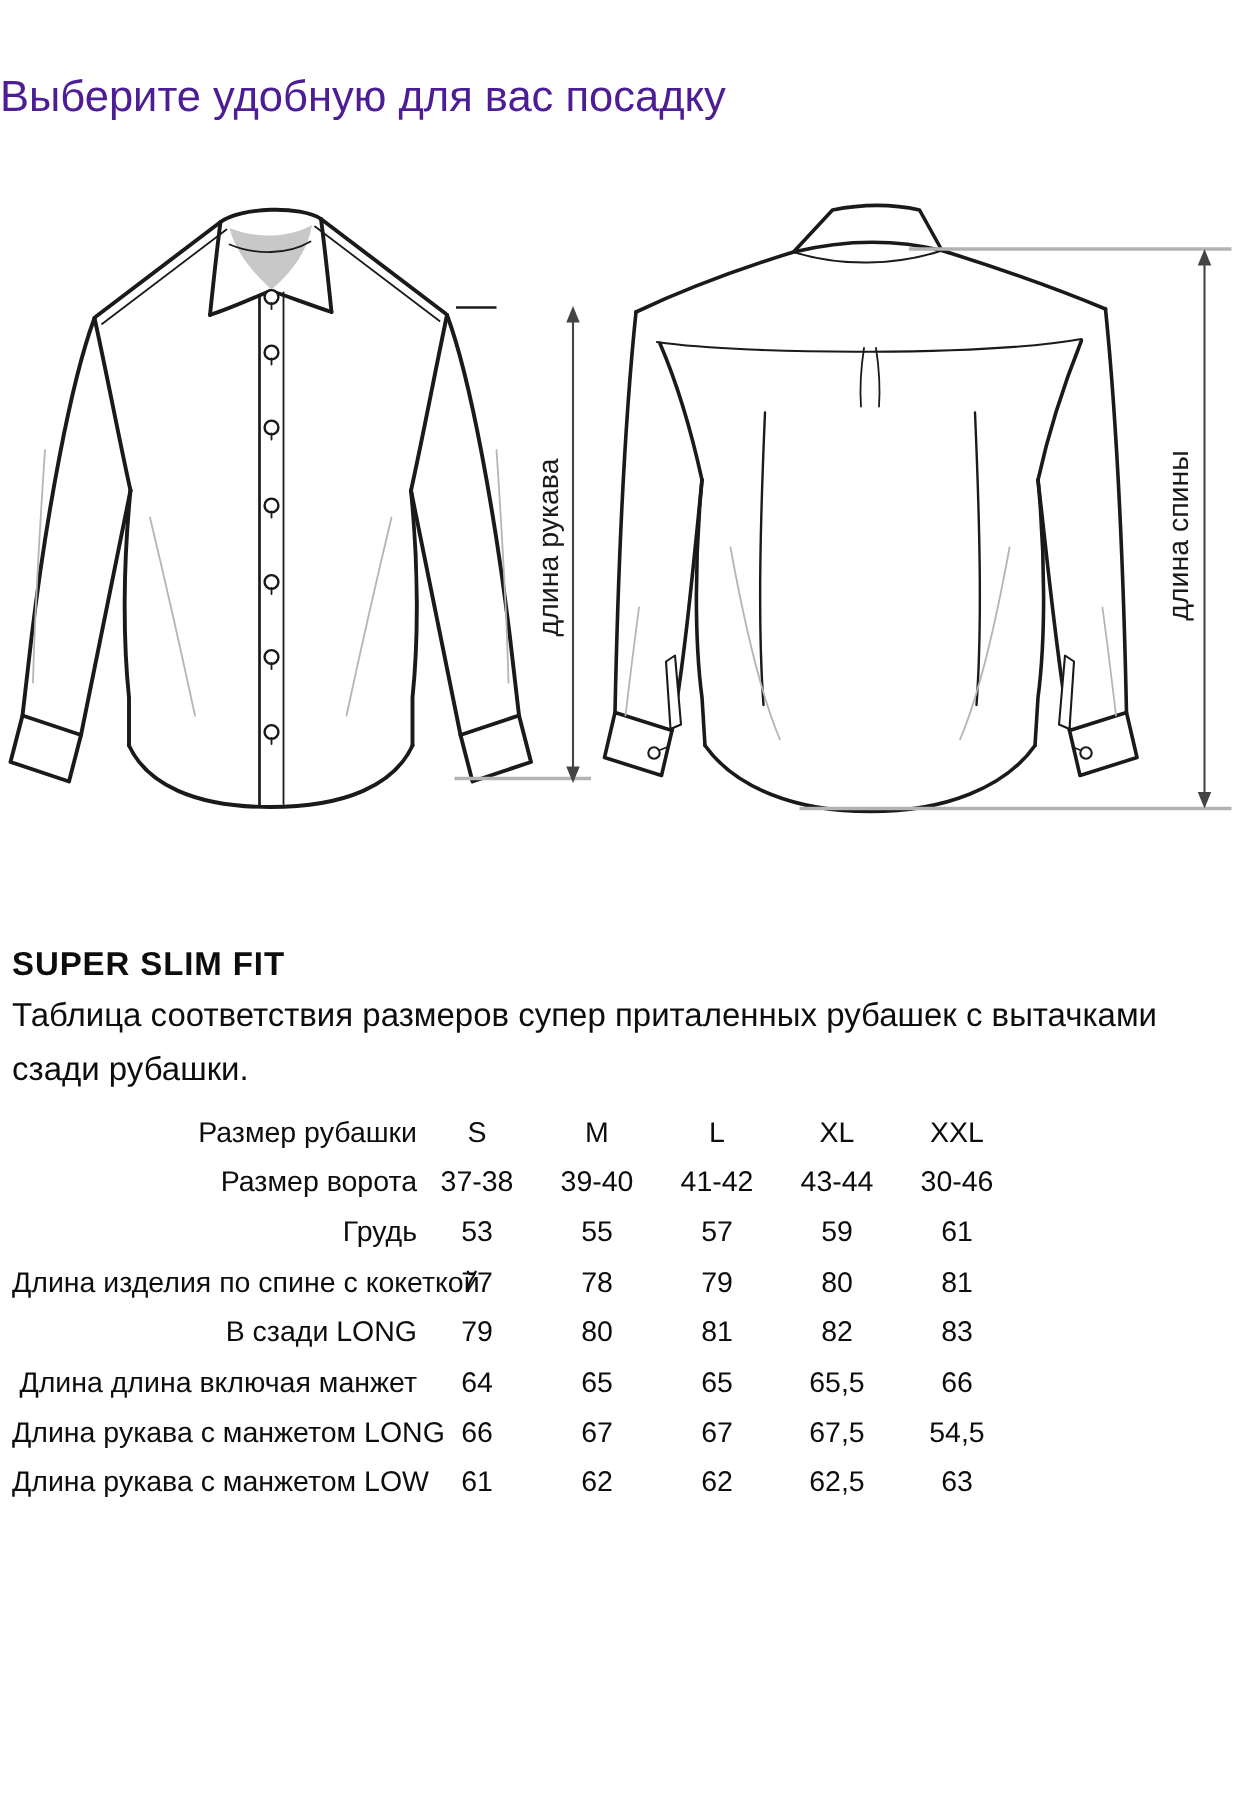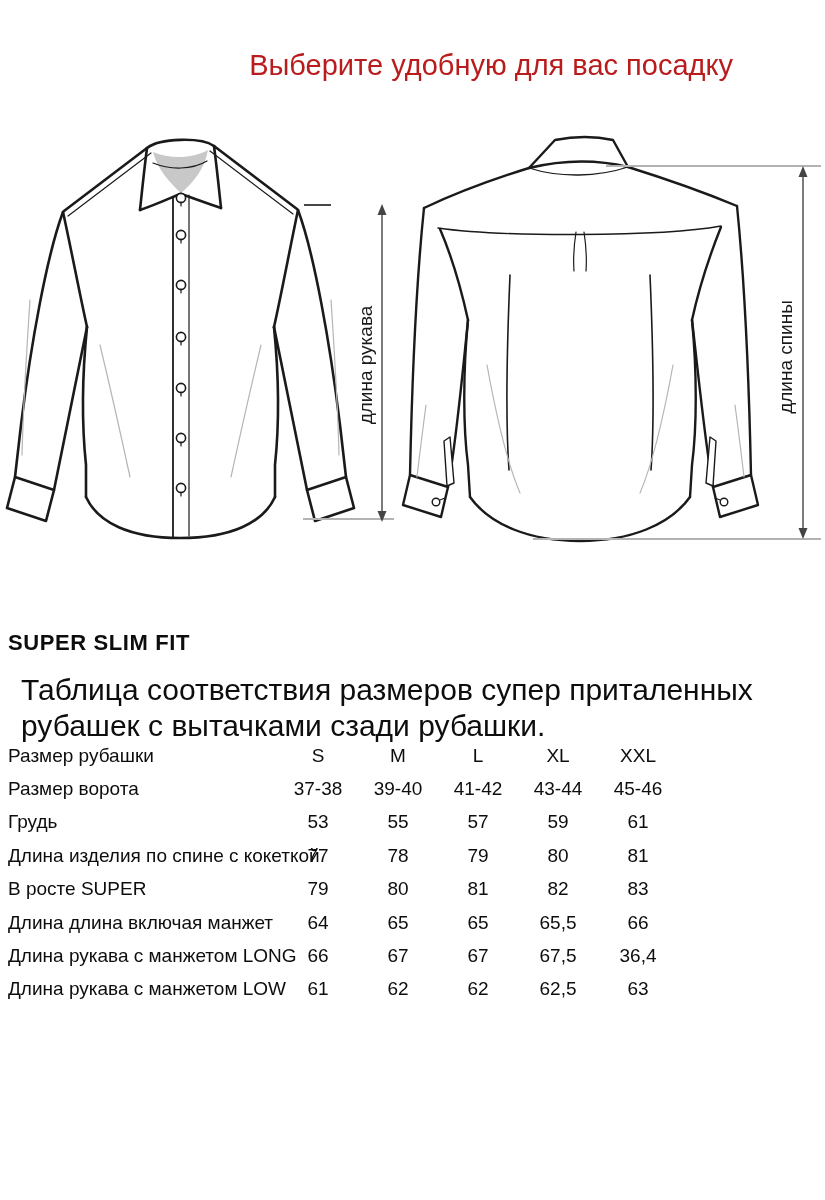--- a/index.html
+++ b/index.html
@@ -3,41 +3,41 @@
 <meta charset="utf-8">
 <style>
   html,body { margin:0; padding:0; background:#ffffff; }
   .page {
     position:relative; width:825px; height:1200px; margin:0 auto;
     background:#ffffff; overflow:hidden;
     font-family:"Liberation Sans", sans-serif; color:#151515;
   }
   .title {
     position:absolute; top:49px; left:0; width:733px; margin:0;
-    text-align:right; font-size:29px; font-weight:400; color:#b91c1c;
+    text-align:left; font-size:29px; font-weight:400; color:#4c1d95;
   }
   .figure { position:absolute; top:125px; left:0; width:825px; height:430px; }
   .fit-heading {
     position:absolute; top:630px; left:8px; margin:0;
     font-size:22px; font-weight:700; letter-spacing:0.6px; color:#0d0d0d;
   }
   .fit-desc {
-    position:absolute; top:659px; left:8px; width:786px; margin:13px;
-    font-size:30px; line-height:36px; font-weight:400; color:#0d0d0d;
+    position:absolute; top:659px; left:8px; width:786px; margin:0;
+    font-size:22px; line-height:36px; font-weight:400; color:#0d0d0d;
   }
   table.size-table {
     position:absolute; top:739px; left:8px;
     border-collapse:collapse; table-layout:fixed; width:670px;
     font-size:19px; color:#0d0d0d;
   }
   table.size-table td {
     height:33.4px; padding:0; vertical-align:middle; white-space:nowrap;
     text-align:center; font-weight:400;
   }
-  table.size-table td.lbl { width:270px; text-align:left; }
+  table.size-table td.lbl { width:270px; text-align:right; }
   svg text { font-family:"Liberation Sans", sans-serif; }
 </style>
 </head>
 <body>
 
 <div class="page">
 
   <h1 class="title">Выберите удобную для вас посадку</h1>
 
   <div class="figure">
@@ -218,61 +218,61 @@
           <td>L</td>
           <td>XL</td>
           <td>XXL</td>
         </tr>
         <tr>
           <td class="lbl">Размер ворота</td>
           <td>37-38</td>
           <td>39-40</td>
           <td>41-42</td>
           <td>43-44</td>
-          <td>45-46</td>
+          <td>30-46</td>
         </tr>
         <tr>
           <td class="lbl">Грудь</td>
           <td>53</td>
           <td>55</td>
           <td>57</td>
           <td>59</td>
           <td>61</td>
         </tr>
         <tr>
           <td class="lbl">Длина изделия по спине с кокеткой</td>
           <td>77</td>
           <td>78</td>
           <td>79</td>
           <td>80</td>
           <td>81</td>
         </tr>
         <tr>
-          <td class="lbl">В росте SUPER</td>
+          <td class="lbl">В сзади LONG</td>
           <td>79</td>
           <td>80</td>
           <td>81</td>
           <td>82</td>
           <td>83</td>
         </tr>
         <tr>
           <td class="lbl">Длина длина включая манжет</td>
           <td>64</td>
           <td>65</td>
           <td>65</td>
           <td>65,5</td>
           <td>66</td>
         </tr>
         <tr>
           <td class="lbl">Длина рукава с манжетом LONG</td>
           <td>66</td>
           <td>67</td>
           <td>67</td>
           <td>67,5</td>
-          <td>36,4</td>
+          <td>54,5</td>
         </tr>
         <tr>
           <td class="lbl">Длина рукава с манжетом LOW</td>
           <td>61</td>
           <td>62</td>
           <td>62</td>
           <td>62,5</td>
           <td>63</td>
         </tr>
       </tbody>

